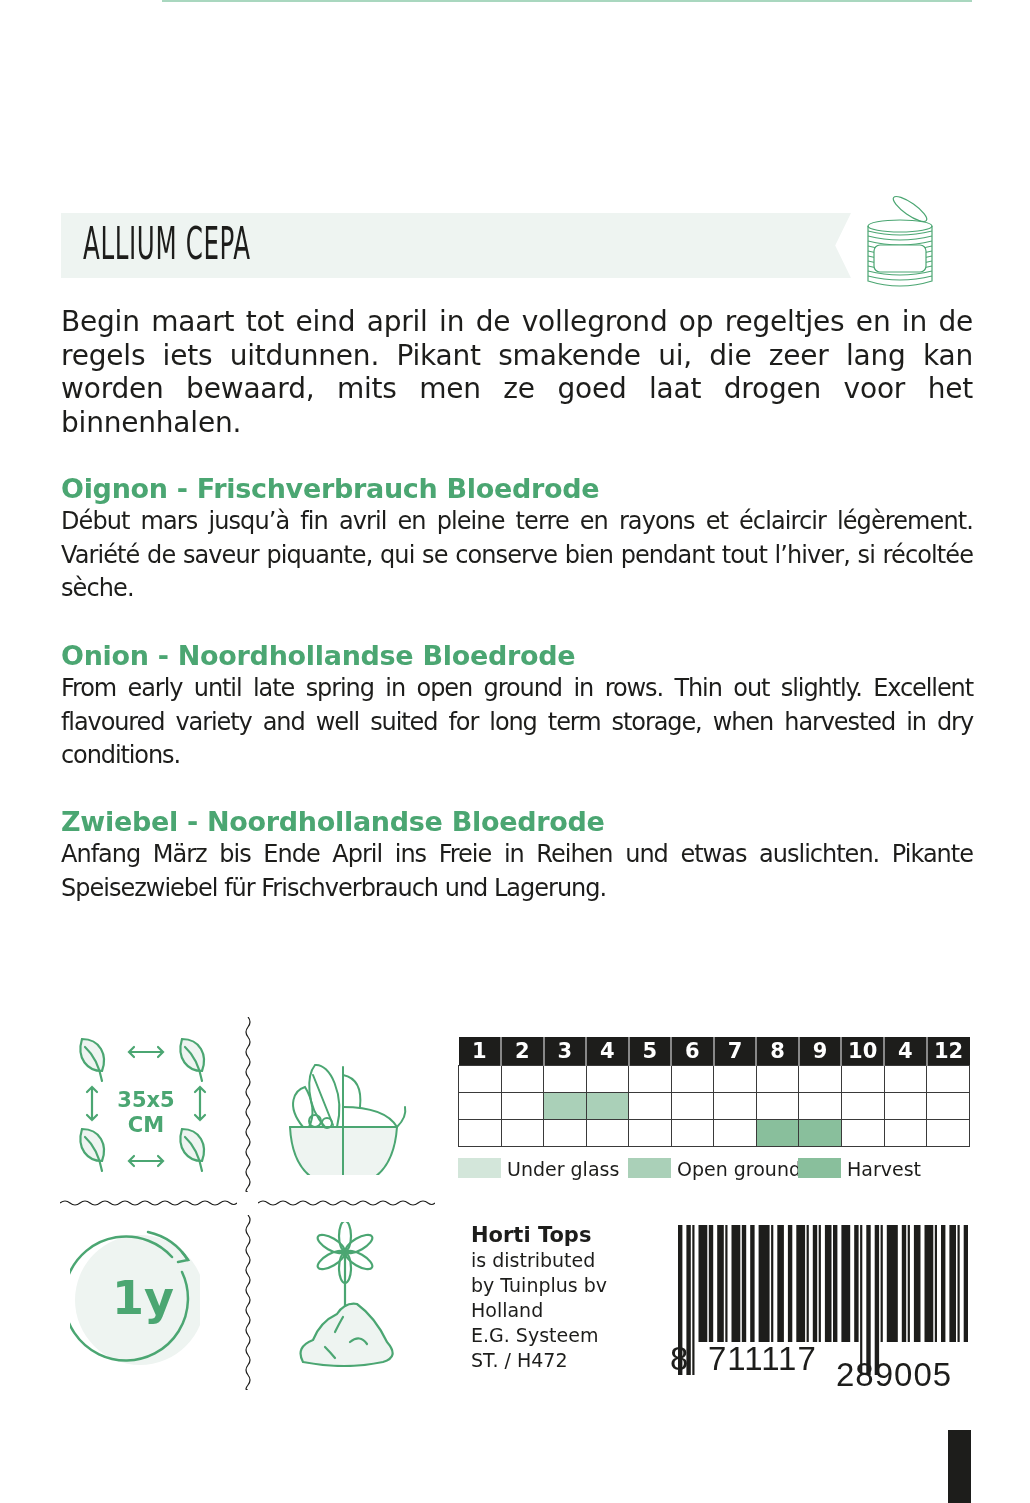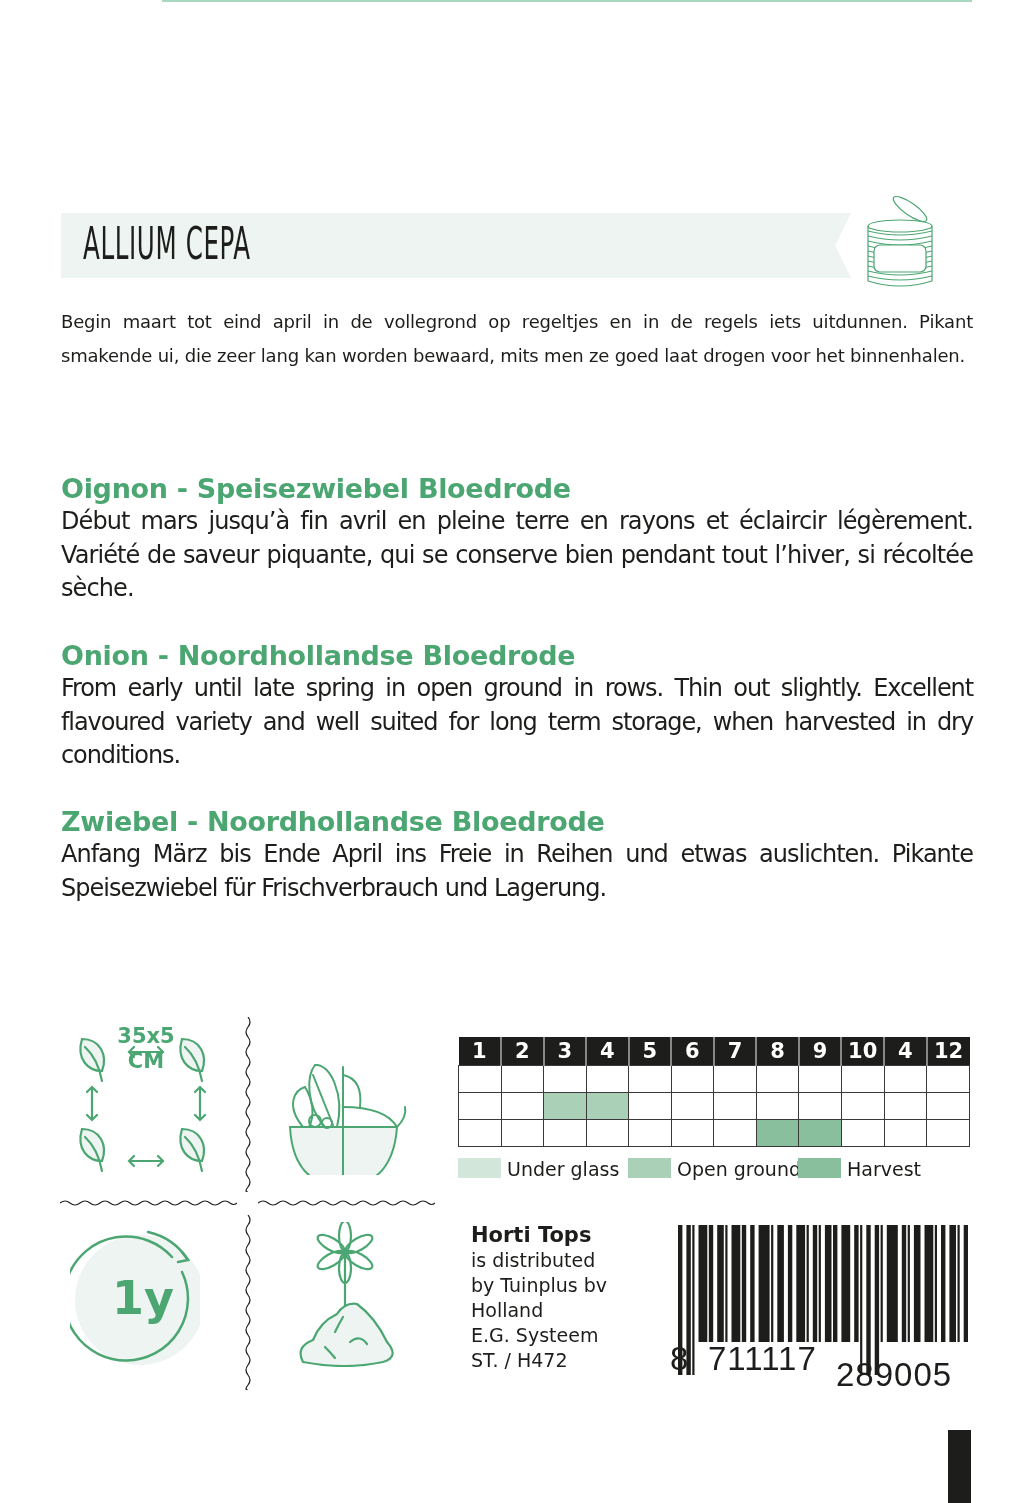--- a/index.html
+++ b/index.html
@@ -9,21 +9,21 @@
 
   .banner { position:absolute; left:61px; top:213px; width:790px; height:65px;
             background:#eef4f1; clip-path: polygon(0 0, 100% 0, 98% 50%, 100% 100%, 0 100%); }
   .banner-title { position:absolute; left:83px; top:218px; font-family:"DejaVu Sans Condensed","DejaVu Sans", sans-serif;
                   font-size:44px; letter-spacing:1px; color:#1d1d1b; transform:scaleX(0.62); transform-origin:left center;
                   font-weight:normal; }
   .can-icon { position:absolute; left:862px; top:193px; width:76px; height:100px; }
 
   .sec { position:absolute; left:61px; width:912px; }
   .sec h2 { margin:0; font-size:27px; font-weight:bold; color:#4ba672; line-height:33px; letter-spacing:-0.3px; }
-  .sec p { margin:0; font-size:18px; line-height:33.5px; text-align:justify; color:#1d1d1b; letter-spacing:-0.2px; }
+  .sec p { margin:0; font-size:28px; line-height:33.5px; text-align:justify; color:#1d1d1b; letter-spacing:-0.2px; }
   .sec.condensed p { font-size:24px; }
 
   .icon-box { position:absolute; }
   .wavy-h { position:absolute; height:10px; }
   .wavy-v { position:absolute; width:10px; }
 
   .cal { position:absolute; left:458px; top:1037px; width:512px; border-collapse:collapse; }
   .cal td { border:1.5px solid #3a3a3a; width:42px; height:26px; padding:0; }
   .cal th { background:#1d1d1b; color:#ffffff; font-size:21px; font-weight:bold; height:28px; padding:0;
             border-left:2px solid #888; text-align:center; }
@@ -52,21 +52,21 @@
     <path d="M6 33 V88 Q38 98 70 88 V33"></path>
     <path d="M6 38 Q38 46 70 38 M6 43 Q38 51 70 43 M6 48 Q38 56 70 48 M6 53 Q38 61 70 53 M6 58 Q38 66 70 58 M6 63 Q38 71 70 63 M6 68 Q38 76 70 68 M6 73 Q38 81 70 73 M6 78 Q38 86 70 78 M6 83 Q38 91 70 83"></path>
     <rect x="12" y="52" width="52" height="27" rx="6" fill="#ffffff"></rect>
   </g>
 </svg>
 
 <div class="sec" style="top:305px;">
   <p>Begin maart tot eind april in de vollegrond op regeltjes en in de regels iets uitdunnen. Pikant smakende ui, die zeer lang kan worden bewaard, mits men ze goed laat drogen voor het binnenhalen.</p>
 </div>
 <div class="sec condensed" style="top:472px;">
-  <h2>Oignon - Speisezwiebel Bloedrode</h2>
+  <h2>Oignon - Frischverbrauch Bloedrode</h2>
   <p style="letter-spacing:-0.9px;">Début mars jusqu’à fin avril en pleine terre en rayons et éclaircir légèrement. Variété de saveur piquante, qui se conserve bien pendant tout l’hiver, si récoltée sèche.</p>
 </div>
 <div class="sec condensed" style="top:639px;">
   <h2>Onion - Noordhollandse Bloedrode</h2>
   <p style="letter-spacing:-1.1px;">From early until late spring in open ground in rows. Thin out slightly. Excellent flavoured variety and well suited for long term storage, when harvested in dry conditions.</p>
 </div>
 <div class="sec condensed" style="top:805px;">
   <h2>Zwiebel - Noordhollandse Bloedrode</h2>
   <p style="letter-spacing:-1px;">Anfang März bis Ende April ins Freie in Reihen und etwas auslichten. Pikante Speisezwiebel für Frischverbrauch und Lagerung.</p>
 </div>
@@ -88,21 +88,21 @@
     <g transform="translate(100,90)">
         <path d="M22 14 C 40 14, 48 30, 42 46 C 28 46, 16 34, 22 14 Z" fill="#eef4f1"></path>
         <path d="M25 22 Q 38 34 42 56"></path>
       </g>
     <path d="M70 27 H 102 M74 22 L69 27 L74 32 M98 22 L103 27 L98 32"></path>
     <path d="M70 136 H 102 M74 131 L69 136 L74 141 M98 131 L103 136 L98 141"></path>
     <path d="M32 62 V 95 M27 67 L32 62 L37 67 M27 90 L32 95 L37 90"></path>
     <path d="M140 62 V 95 M135 67 L140 62 L145 67 M135 90 L140 95 L145 90"></path>
   </g>
 </svg>
-<div style="position:absolute; left:108px; top:1024px; width:76px; text-align:center; color:#4ba672; font-weight:bold; font-size:21px; line-height:25px;">
+<div style="position:absolute; left:108px; top:1088px; width:76px; text-align:center; color:#4ba672; font-weight:bold; font-size:21px; line-height:25px;">
   <div>35x5</div>
   <div>CM</div>
 </div>
 
 <svg class="icon-box" style="left:285px; top:1045px;" width="125" height="130" viewBox="0 0 125 130">
   <path d="M5 82 H 112 Q 108 140 58 142 Q 8 140 5 82 Z" fill="#eef4f1"></path>
   <g fill="none" stroke="#4ba672" stroke-width="2" stroke-linecap="round">
     <path d="M5 82 H 112"></path>
     <path d="M5 82 Q 8 140 58 142 Q 108 140 112 82"></path>
     <line x1="58" y1="22" x2="58" y2="148"></line>

